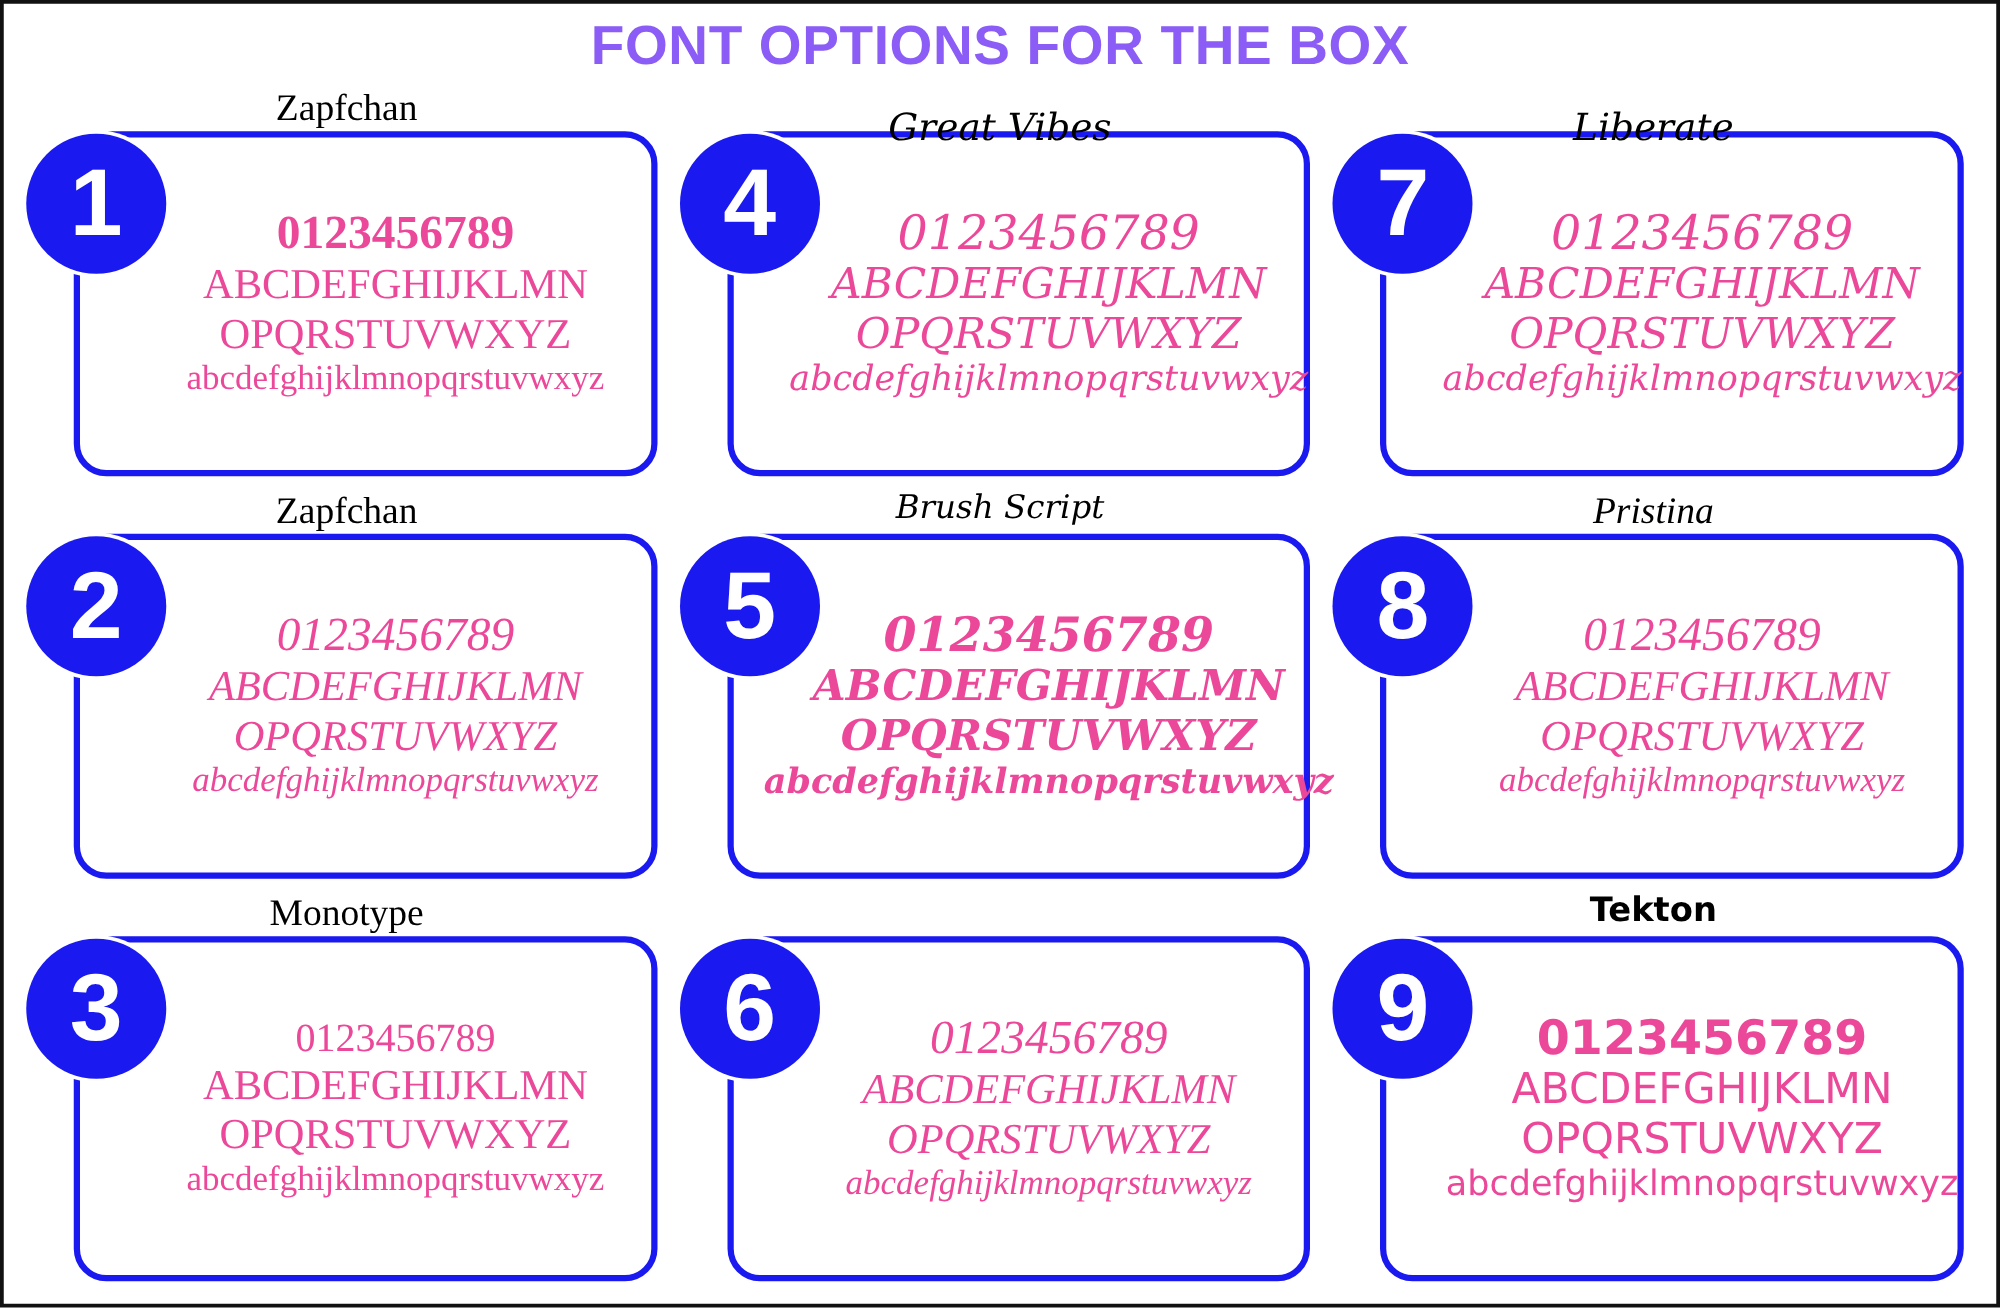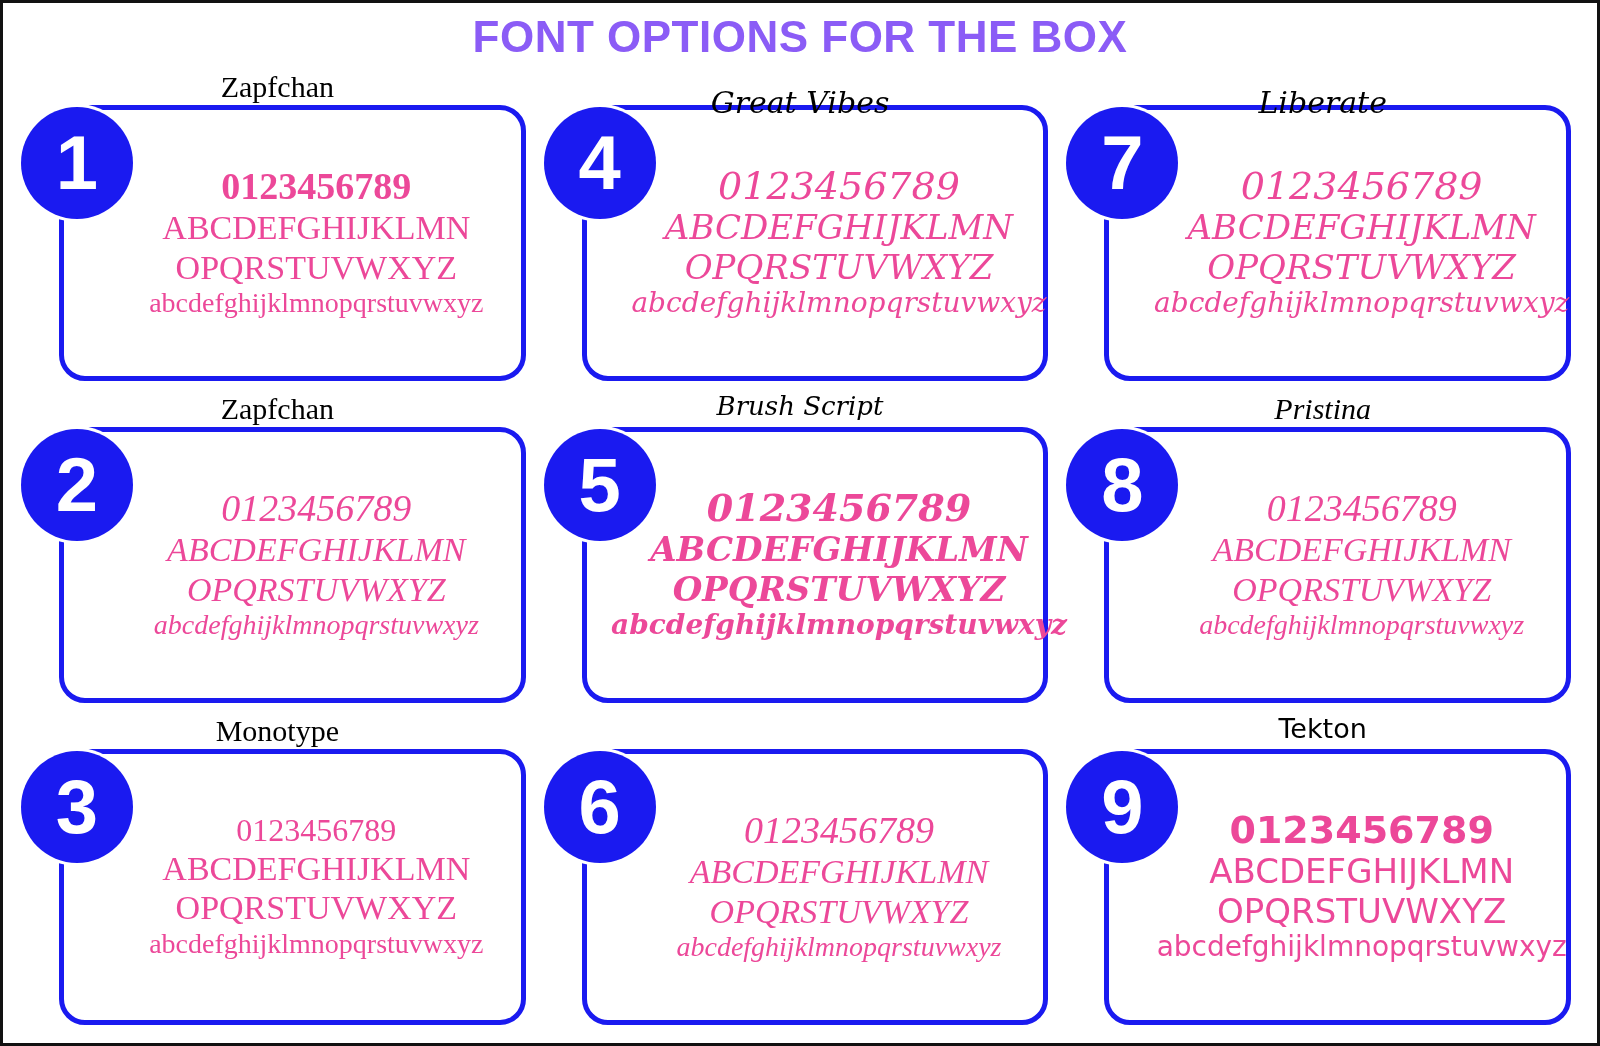--- a/index.html
+++ b/index.html
@@ -110,21 +110,21 @@
   .f-script .font-name { font-style: italic; font-family: "DejaVu Serif", serif; }
 
   .f-italic-serif .sample { font-family: "Liberation Serif", serif; font-style: italic; }
   .f-italic-serif .font-name { font-family: "Liberation Serif", serif; }
 
   .f-brush .sample { font-family: "DejaVu Serif", serif; font-style: italic; font-weight: bold; }
   .f-brush .font-name { font-family: "DejaVu Serif", serif; font-style: italic; font-weight: normal; font-size: 26px; }
 
   .f-sans .sample { font-family: "DejaVu Sans", sans-serif; }
   .f-sans .digits { font-weight: bold; }
-  .f-sans .font-name { font-family: "DejaVu Sans", sans-serif; font-weight: normal; font-size: 27px; }
+  .f-sans .font-name { font-family: "DejaVu Sans", sans-serif; font-weight: bold; font-size: 27px; }
 
   .f-charter .sample { font-family: "Liberation Serif", serif; }
   .f-charter .digits { font-weight: normal; font-size: 32px; }
 
   .name-serif { font-family: "Liberation Serif", serif; }
   .name-italic { font-family: "Liberation Serif", serif; font-style: italic; }
   .name-script { font-family: "DejaVu Serif", serif; font-style: italic; margin-top: 16px; }
 </style>
 </head>
 <body>

